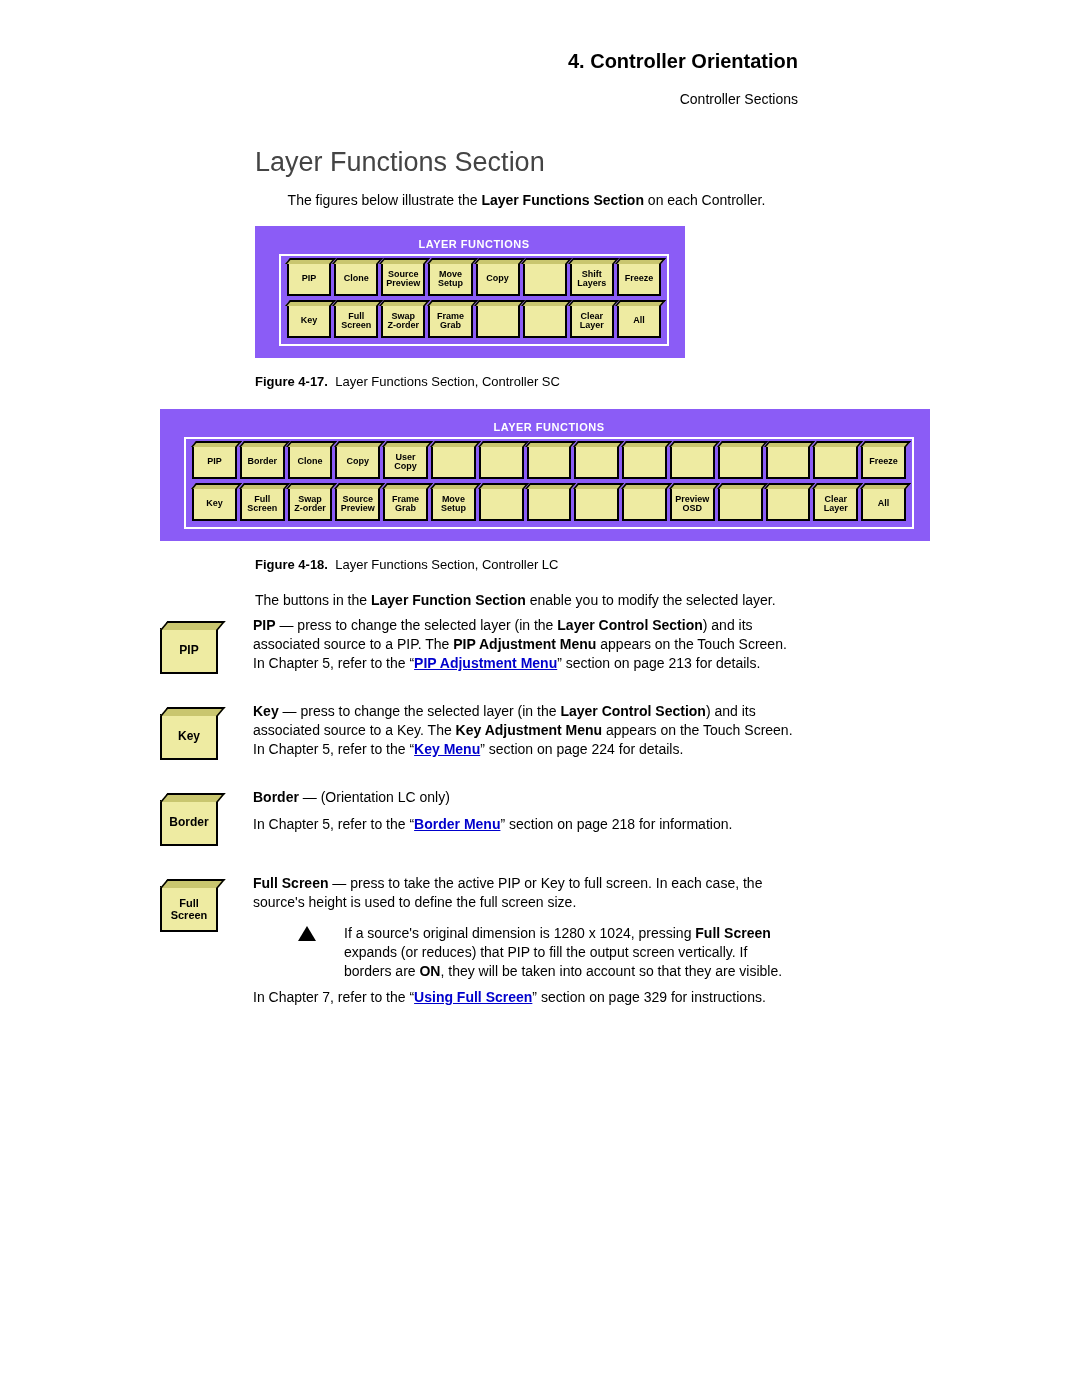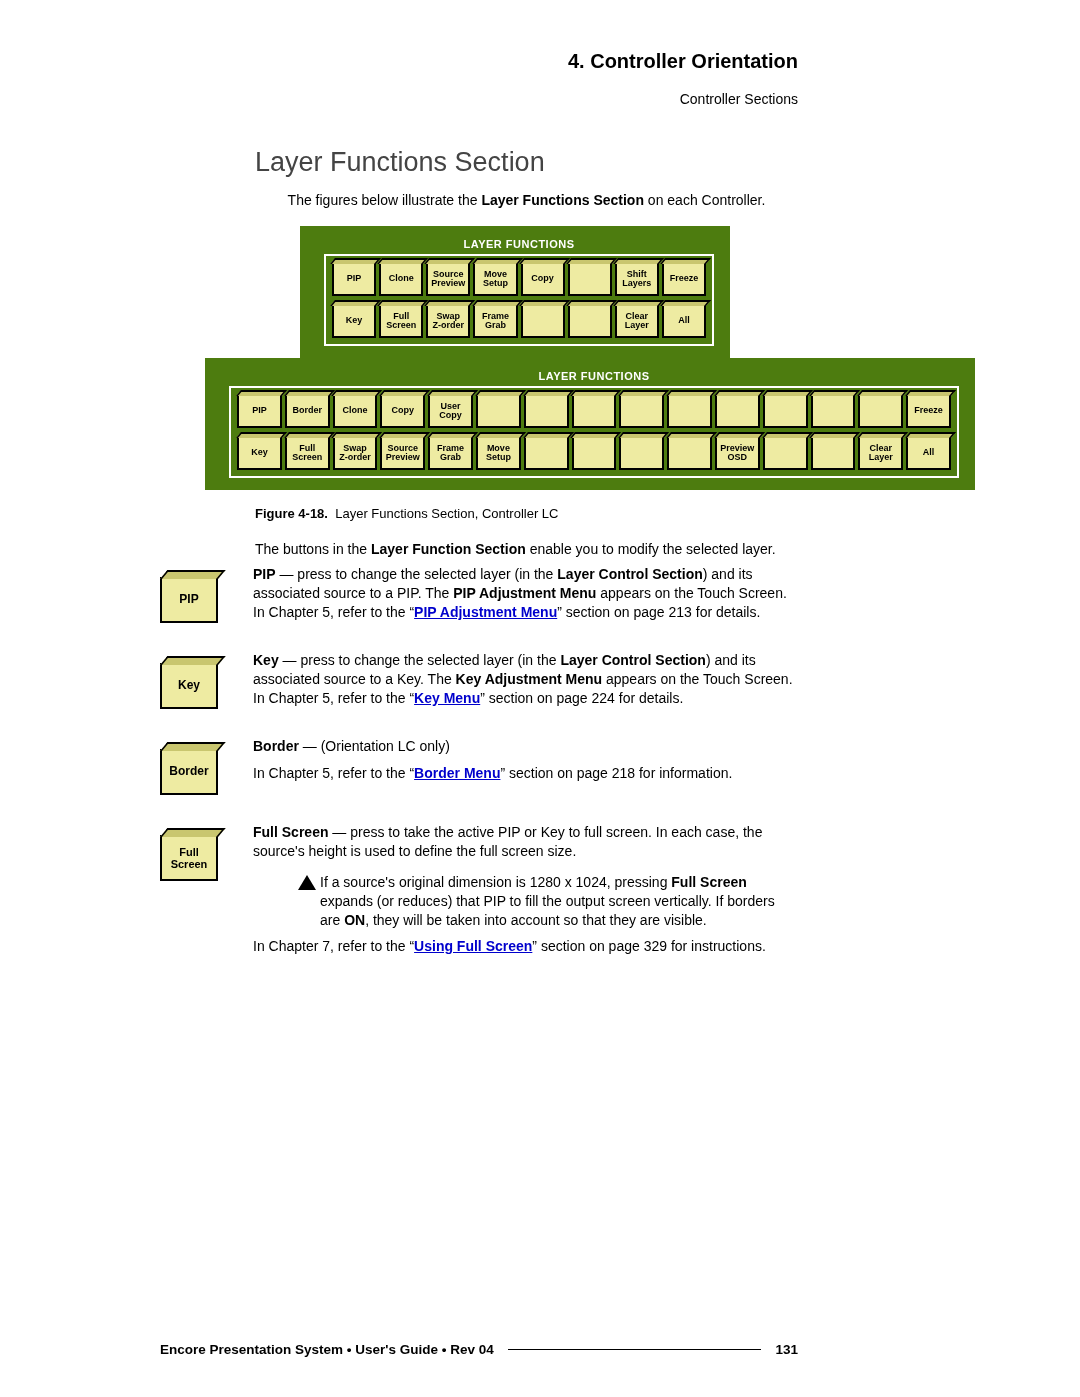--- a/index.html
+++ b/index.html
@@ -40,25 +40,24 @@
     font-size: 14px;
     margin-bottom: 18px;
     text-align: center;
   }
   .intro-line b { font-weight: bold; }
   .panel-wrap {
     margin-left: 95px;
   }
   
   .panel {
-    background: #4d7c0f;
+    background: #8b5cf6;
     display: inline-block;
     padding: 12px 16px 12px 24px;
     box-sizing: border-box;
-    margin-left: 45px;
   }
   .panel-title {
     color: #fff;
     font-weight: bold;
     text-align: center;
     font-size: 11px;
     letter-spacing: 0.5px;
     margin-bottom: 4px;
   }
   .panel-inner {
@@ -166,21 +165,21 @@
     margin: 8px 0 8px 40px;
     padding: 0;
   }
   ul.desc-list li { margin-bottom: 6px; }
   .after-list {
     margin-top: 8px;
   }
   .tri-note {
     display: flex;
     align-items: flex-start;
-    gap: 4px;
+    gap: 28px;
     margin-top: 12px;
     margin-left: 45px;
   }
   .tri {
     width: 0; height: 0;
     border-left: 9px solid transparent;
     border-right: 9px solid transparent;
     border-bottom: 15px solid #000;
     flex-shrink: 0;
     margin-top: 2px;
@@ -276,20 +275,23 @@
               <span>Clear<br>Layer</span>
             </div>
             <div class="k">
               <span>All</span>
             </div>
           </div>
       </div>
     </div>
   </div>
 
+  <div class="fig-caption">
+    <b>Figure 4-17.</b>&nbsp;&nbsp;<span>Layer Functions Section, Controller SC</span>
+  </div>
 
   <div style="margin-left:0;">
     <div class="panel" style="width:770px;">
       <div class="panel-title">LAYER FUNCTIONS</div>
       <div class="panel-inner">
         <div class="btn-row" id="lc-row1">
             <div class="k">
               <span>PIP</span>
             </div>
             <div class="k">
@@ -443,19 +445,14 @@
         <div class="tri-text">
           <span>If a source's original dimension is 1280 x 1024, pressing </span><b>Full Screen</b><span> expands (or reduces) that PIP to fill the output screen vertically.  If borders are </span><b>ON</b><span>, they will be taken into account so that they are visible.</span>
         </div>
       </div>
       <div class="after-list">
         <span>In Chapter 7, refer to the “</span><a class="link">Using Full Screen</a><span>” section on page 329 for instructions.</span>
       </div>
     </div>
   </div>
 
-  <div class="footer">
-    <span>Encore Presentation System  •  User's Guide  •  Rev 04</span>
-    <div class="footer-line"></div>
-    <span>131</span>
-  </div>
 
 </div>
 
 </body></html>

